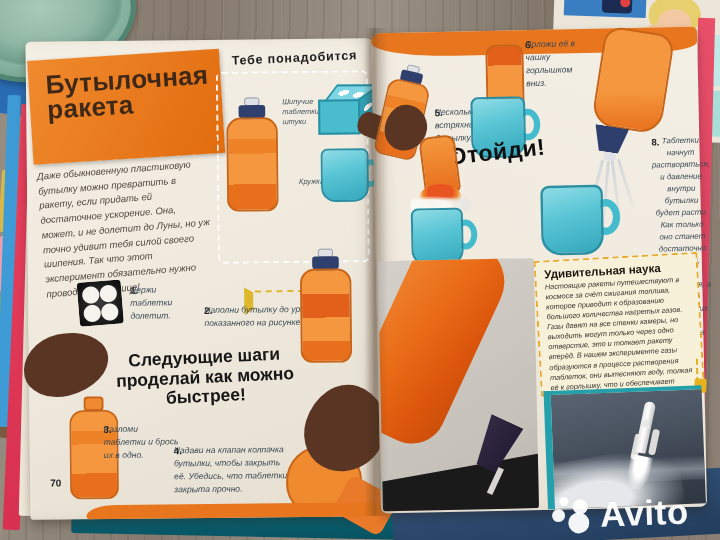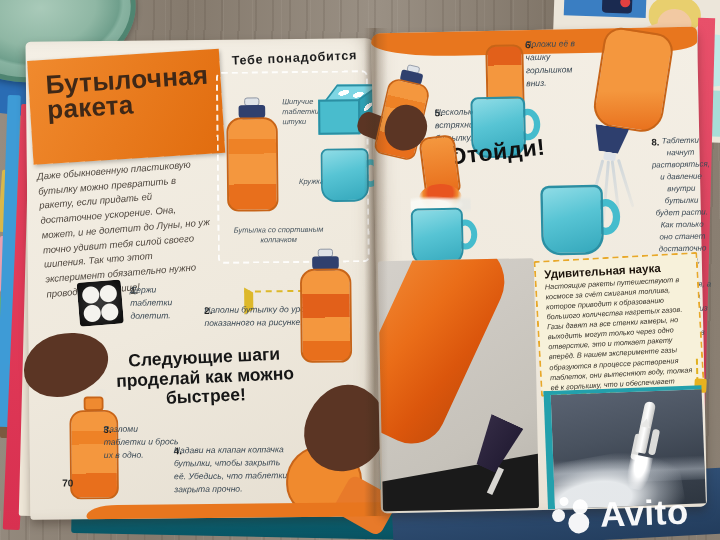--- a/index.html
+++ b/index.html
@@ -85,21 +85,21 @@
       radial-gradient(circle at 50% 50%, #3c3c3c 0%, #101010 85%); }
   #step1Text { left:102px; top:243px; width:64px; }
   #step2Text { left:176px; top:264px; width:130px; }
   #step2Arrow { left:216px; top:251px; width:60px; height:0; border-top:2px dashed #ddb82a; }
   #step2Arrow::after { content:""; right:-8px; top:-6px; border-left:9px solid #ddb82a;
     border-top:5px solid transparent; border-bottom:5px solid transparent; }
   #headline { left:80px; top:308px; width:192px; text-align:center; transform:rotate(-2deg);
     font-size:17.5px; font-weight:900; line-height:1.12; color:#161616; }
   #step3Text { left:74px; top:382px; width:76px; }
   #step4Text { left:144px; top:404px; width:120px; }
-  #pageNum { left:32px; top:436px; font-size:10px; font-weight:800; color:#222; }
+  #pageNum { left:20px; top:436px; font-size:10px; font-weight:800; color:#222; }
   #leftBottomBar { left:56px; top:464px; width:294px; height:14px; background:#e8761e;
     border-radius:40px 0 0 4px / 14px 0 0 4px; }
 
   
   .bottle { width:54px; height:120px; }
   .bottle .cap-top { left:50%; transform:translateX(-50%); top:0; width:16px; height:9px;
     background:#dfe3e8; border:1px solid #8a92a0; border-radius:3px; }
   .bottle .cap { left:50%; transform:translateX(-50%); top:8px; width:28px; height:15px;
     background:#30406e; border-radius:3px 3px 5px 5px; }
   .bottle .body { left:0; top:21px; width:54px; height:99px;
@@ -287,21 +287,20 @@
       <div id="illoCube" class="cube">
         <div class="c-top"></div>
         <div class="c-front"></div>
         <div class="c-side"></div>
       </div>
       <div id="lblMug" class="need-label">Кружка</div>
       <div id="illoMug" class="mug">
         <div class="m-handle"></div>
         <div class="m-body"></div>
       </div>
-      <div id="lblBottle" class="need-label">Бутылка со спортивным колпачком</div>
     </div>
 
     <div id="intro">Даже обыкновенную пластиковую бутылку можно превратить в ракету, если придать ей достаточное ускорение. Она, может, и не долетит до Луны, но уж точно удивит тебя силой своего шипения. Так что этот эксперимент обязательно нужно проводить на улице!</div>
 
     <div id="step1Photo"></div>
     <div id="step1Text" class="step">
       <span class="num">1.</span>
         <span>Держи таблетки долетит.</span>
     </div>
 

